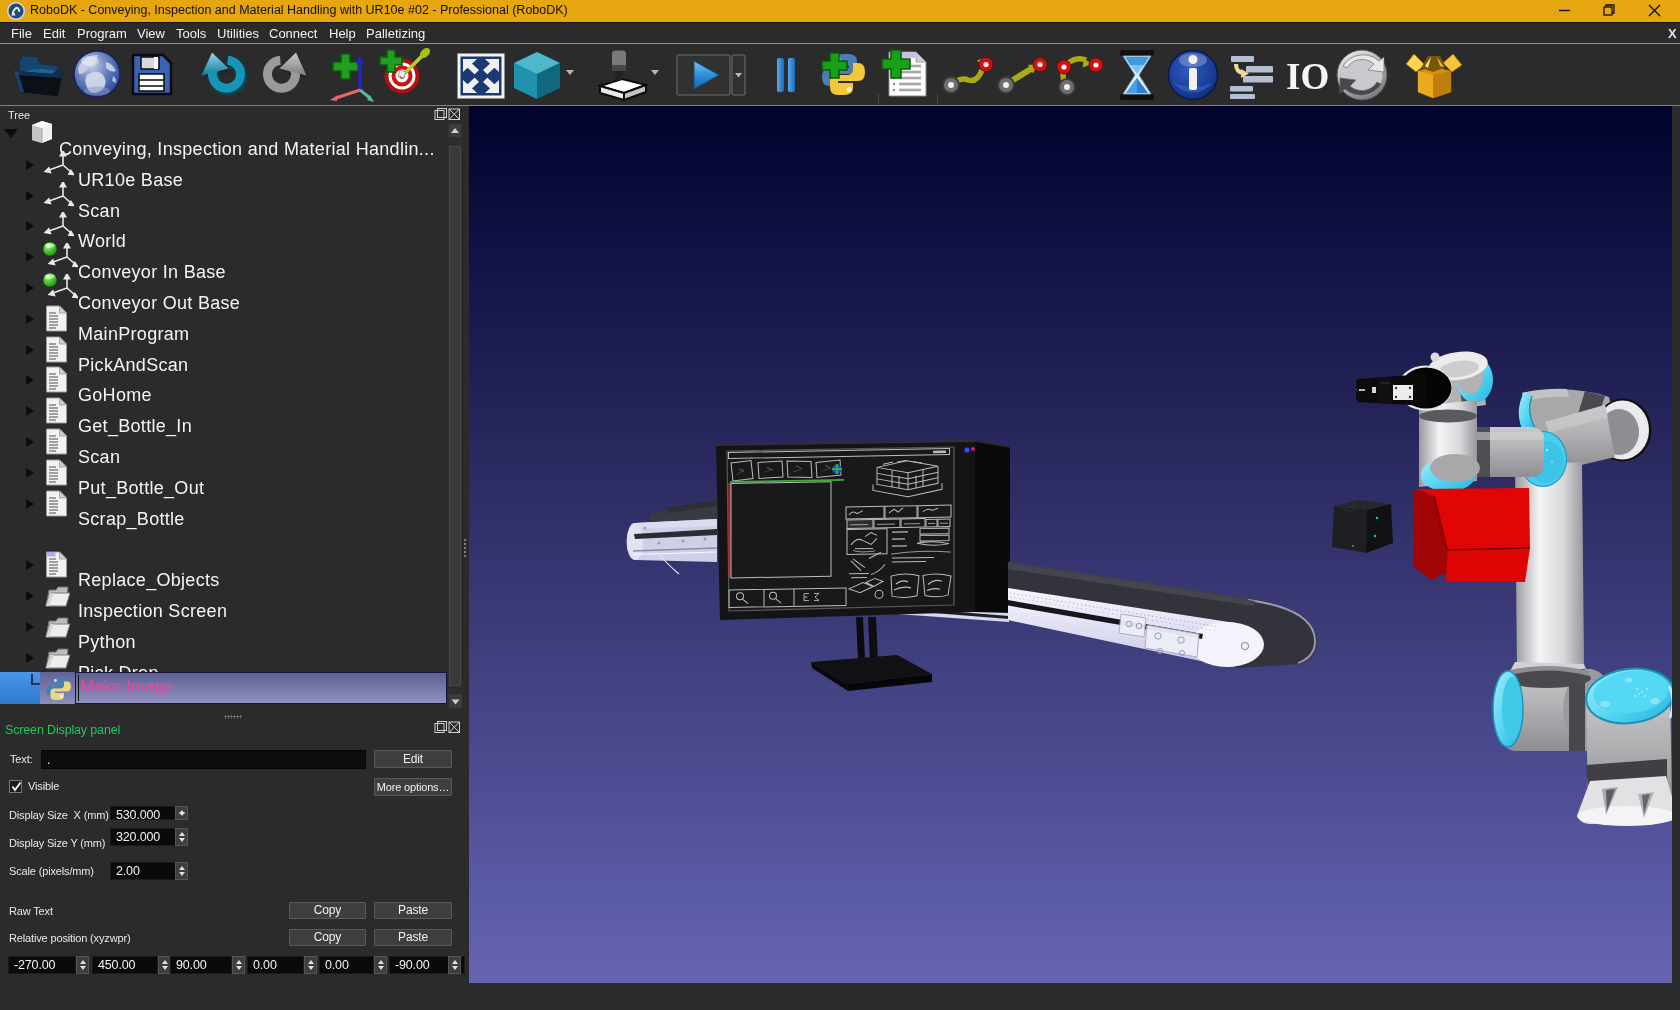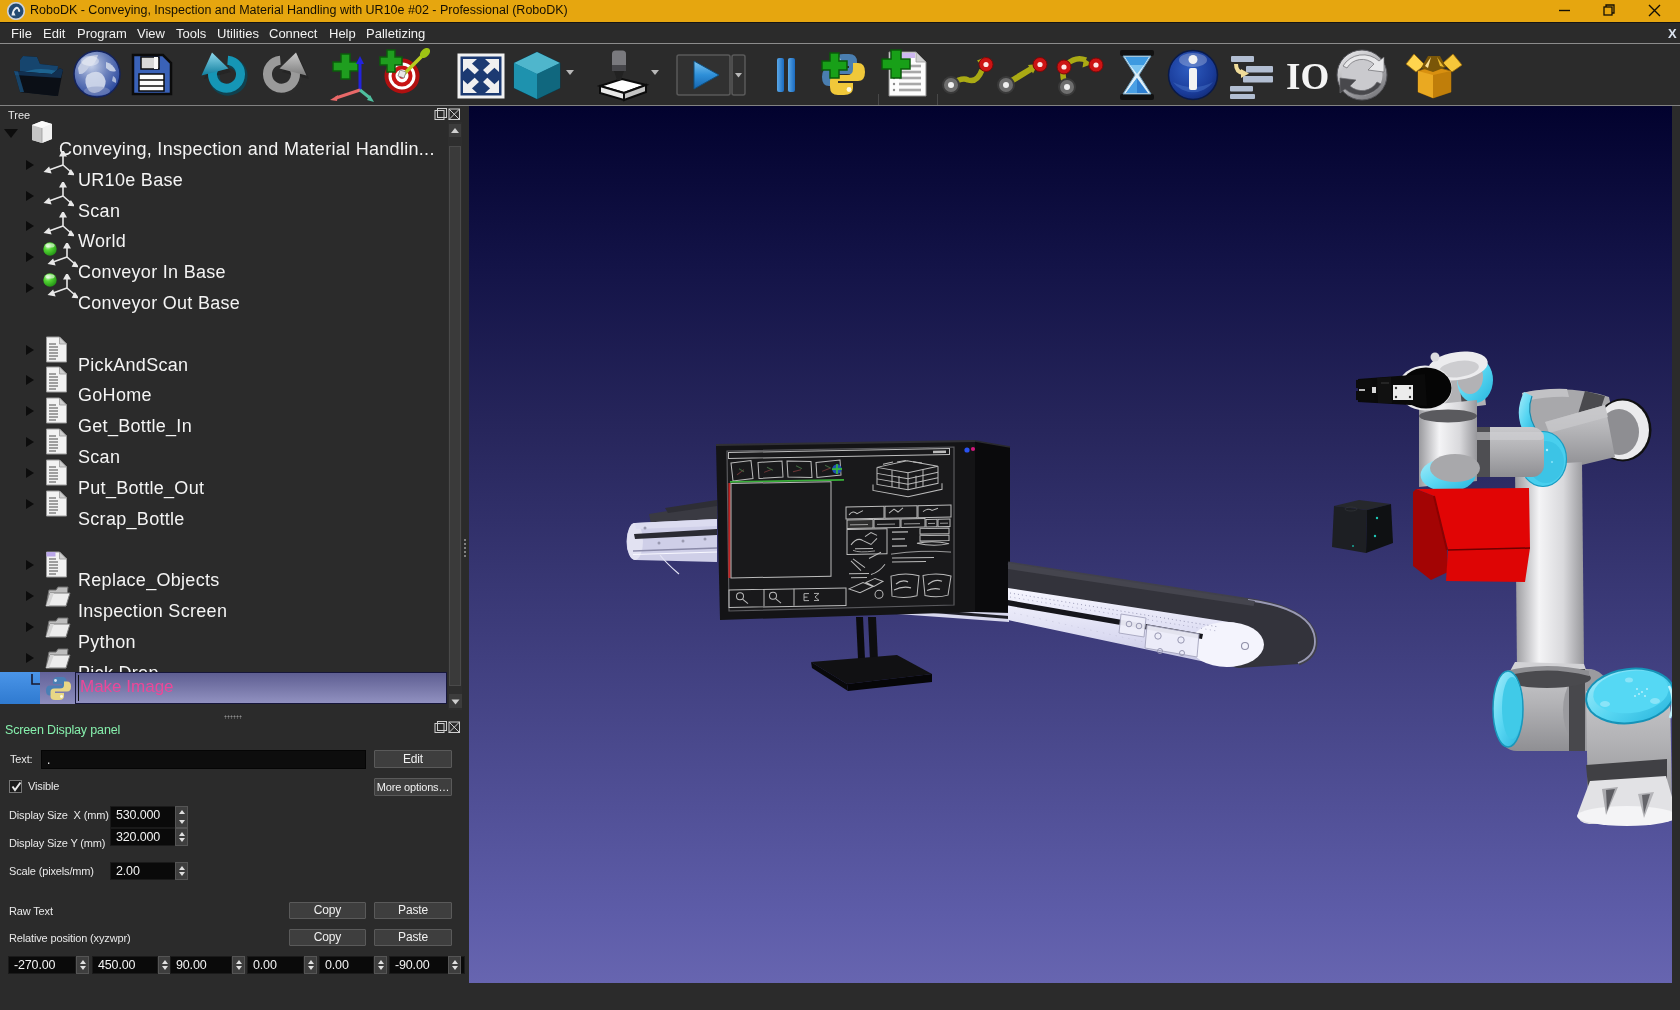--- a/index.html
+++ b/index.html
@@ -420,20 +420,37 @@
             <stop offset="0" stop-color="#d8f5d0"></stop>
             <stop offset="0.35" stop-color="#55d835"></stop>
             <stop offset="1" stop-color="#1c8a10"></stop>
           </radialGradient>
         </defs>
 <circle cx="7" cy="7" r="6.7" fill="url(#gb4)"></circle>
         <ellipse cx="7" cy="3.4" rx="4.6" ry="2.2" fill="#ffffff" opacity="0.55"></ellipse>
       </svg>
 <span class="lbl">Conveyor Out Base</span>
 </div>
+<div class="trow" style="top:196.5px">
+<div class="arr"></div>
+<svg class="abs" style="left:45px;top:2px" width="23" height="27" viewBox="0 0 23 27">
+<path d="M1.5,1 h13 l7,7 v18 h-20 z" fill="#f2f2f2" stroke="#9a9a9a" stroke-width="1"></path>
+<path d="M14.5,1 l7,7 h-7 z" fill="#cfcfcf" stroke="#9a9a9a" stroke-width="0.8"></path>
+
+<g stroke="#8a8a8a" stroke-width="1.6">
+<line x1="4" y1="8" x2="11" y2="8"></line>
+          <line x1="4" y1="11" x2="13" y2="11"></line>
+<line x1="4" y1="14" x2="13" y2="14"></line>
+          <line x1="4" y1="17" x2="13" y2="17"></line>
+<line x1="4" y1="20" x2="13" y2="20"></line>
+          <line x1="4" y1="23" x2="11" y2="23"></line>
+</g>
+      </svg>
+<span class="lbl">MainProgram</span>
+</div>
 <div class="trow" style="top:227.5px">
 <div class="arr"></div>
 <svg class="abs" style="left:45px;top:2px" width="23" height="27" viewBox="0 0 23 27">
 <path d="M1.5,1 h13 l7,7 v18 h-20 z" fill="#f2f2f2" stroke="#9a9a9a" stroke-width="1"></path>
 <path d="M14.5,1 l7,7 h-7 z" fill="#cfcfcf" stroke="#9a9a9a" stroke-width="0.8"></path>
 
 <g stroke="#8a8a8a" stroke-width="1.6">
 <line x1="4" y1="8" x2="11" y2="8"></line>
           <line x1="4" y1="11" x2="13" y2="11"></line>
 <line x1="4" y1="14" x2="13" y2="14"></line>
@@ -596,41 +613,41 @@
       </svg>
 <div class="abs" style="left:1px;top:24px;width:12px;height:540px;background:#3a3a3a;border:1px solid #4a4a4a"></div>
 <div class="abs" style="left:1px;top:572px;width:13px;height:14px;background:#3c3c3c"></div>
 <svg class="abs" style="left:1px;top:573px" width="13" height="13" viewBox="0 0 13 13">
         <path d="M6.5,9.5 l-4,-5 h8 z" fill="#cfcfcf"></path>
       </svg>
 </div>
 </div>
 <div id="panel">
 
-<div class="abs" style="left:5px;top:13px;font-size:12.5px;color:#86efac">Screen Display panel</div>
+<div class="abs" style="left:5px;top:13px;font-size:12.5px;color:#22c55e">Screen Display panel</div>
 <svg class="abs" style="left:432px;top:11px" width="28" height="14" viewBox="0 0 28 14">
 <rect x="3" y="2.5" width="9" height="9" fill="none" stroke="#cfcfcf" stroke-width="1"></rect>
 <rect x="5.5" y="0.5" width="9" height="9" fill="none" stroke="#cfcfcf" stroke-width="1"></rect>
 <rect x="17" y="1" width="10.5" height="10.5" fill="none" stroke="#cfcfcf" stroke-width="1"></rect>
 <path d="M17,1 l10.5,10.5 M27.5,1 l-10.5,10.5" stroke="#cfcfcf" stroke-width="1"></path>
 </svg>
 
 <div class="abs" style="left:10px;top:43px">Text:</div>
 <div class="inp" style="left:41px;top:40px;width:325px;height:19px;padding:2px 0 0 5px">.</div>
 <div class="btn" style="left:374px;top:40px;width:78px;height:18px;padding-top:1px">Edit</div>
 
 <div class="abs" style="left:9px;top:70px;width:13px;height:13px;background:#1c1c1c;border:1px solid #777"></div>
 <svg class="abs" style="left:10px;top:70px" width="13" height="13" viewBox="0 0 13 13">
       <path d="M2.5,6.5 L5,10 L10.5,2.5" fill="none" stroke="#e8e8e8" stroke-width="2"></path>
     </svg>
 <div class="abs" style="left:28px;top:70px">Visible</div>
 <div class="btn" style="left:374px;top:68px;width:78px;height:18px;font-size:11px;padding-top:2px;white-space:nowrap">More options…</div>
 
 <div class="abs" style="left:9px;top:99px">Display Size&nbsp; X (mm)</div>
-<div class="spin" style="left:110px;top:96px;width:78px;height:22px">
+<div class="spin" style="left:110px;top:96px;width:78px;height:14px">
       <div class="field" style="width:66px">530.000</div>
       <div class="btns"></div>
     </div>
 <div class="abs" style="left:9px;top:127px">Display Size Y (mm)</div>
 <div class="spin" style="left:110px;top:118px;width:78px;height:18px">
       <div class="field" style="width:66px">320.000</div>
       <div class="btns"></div>
     </div>
 <div class="abs" style="left:9px;top:155px">Scale (pixels/mm)</div>
 <div class="spin" style="left:110px;top:152px;width:78px;height:18px">

